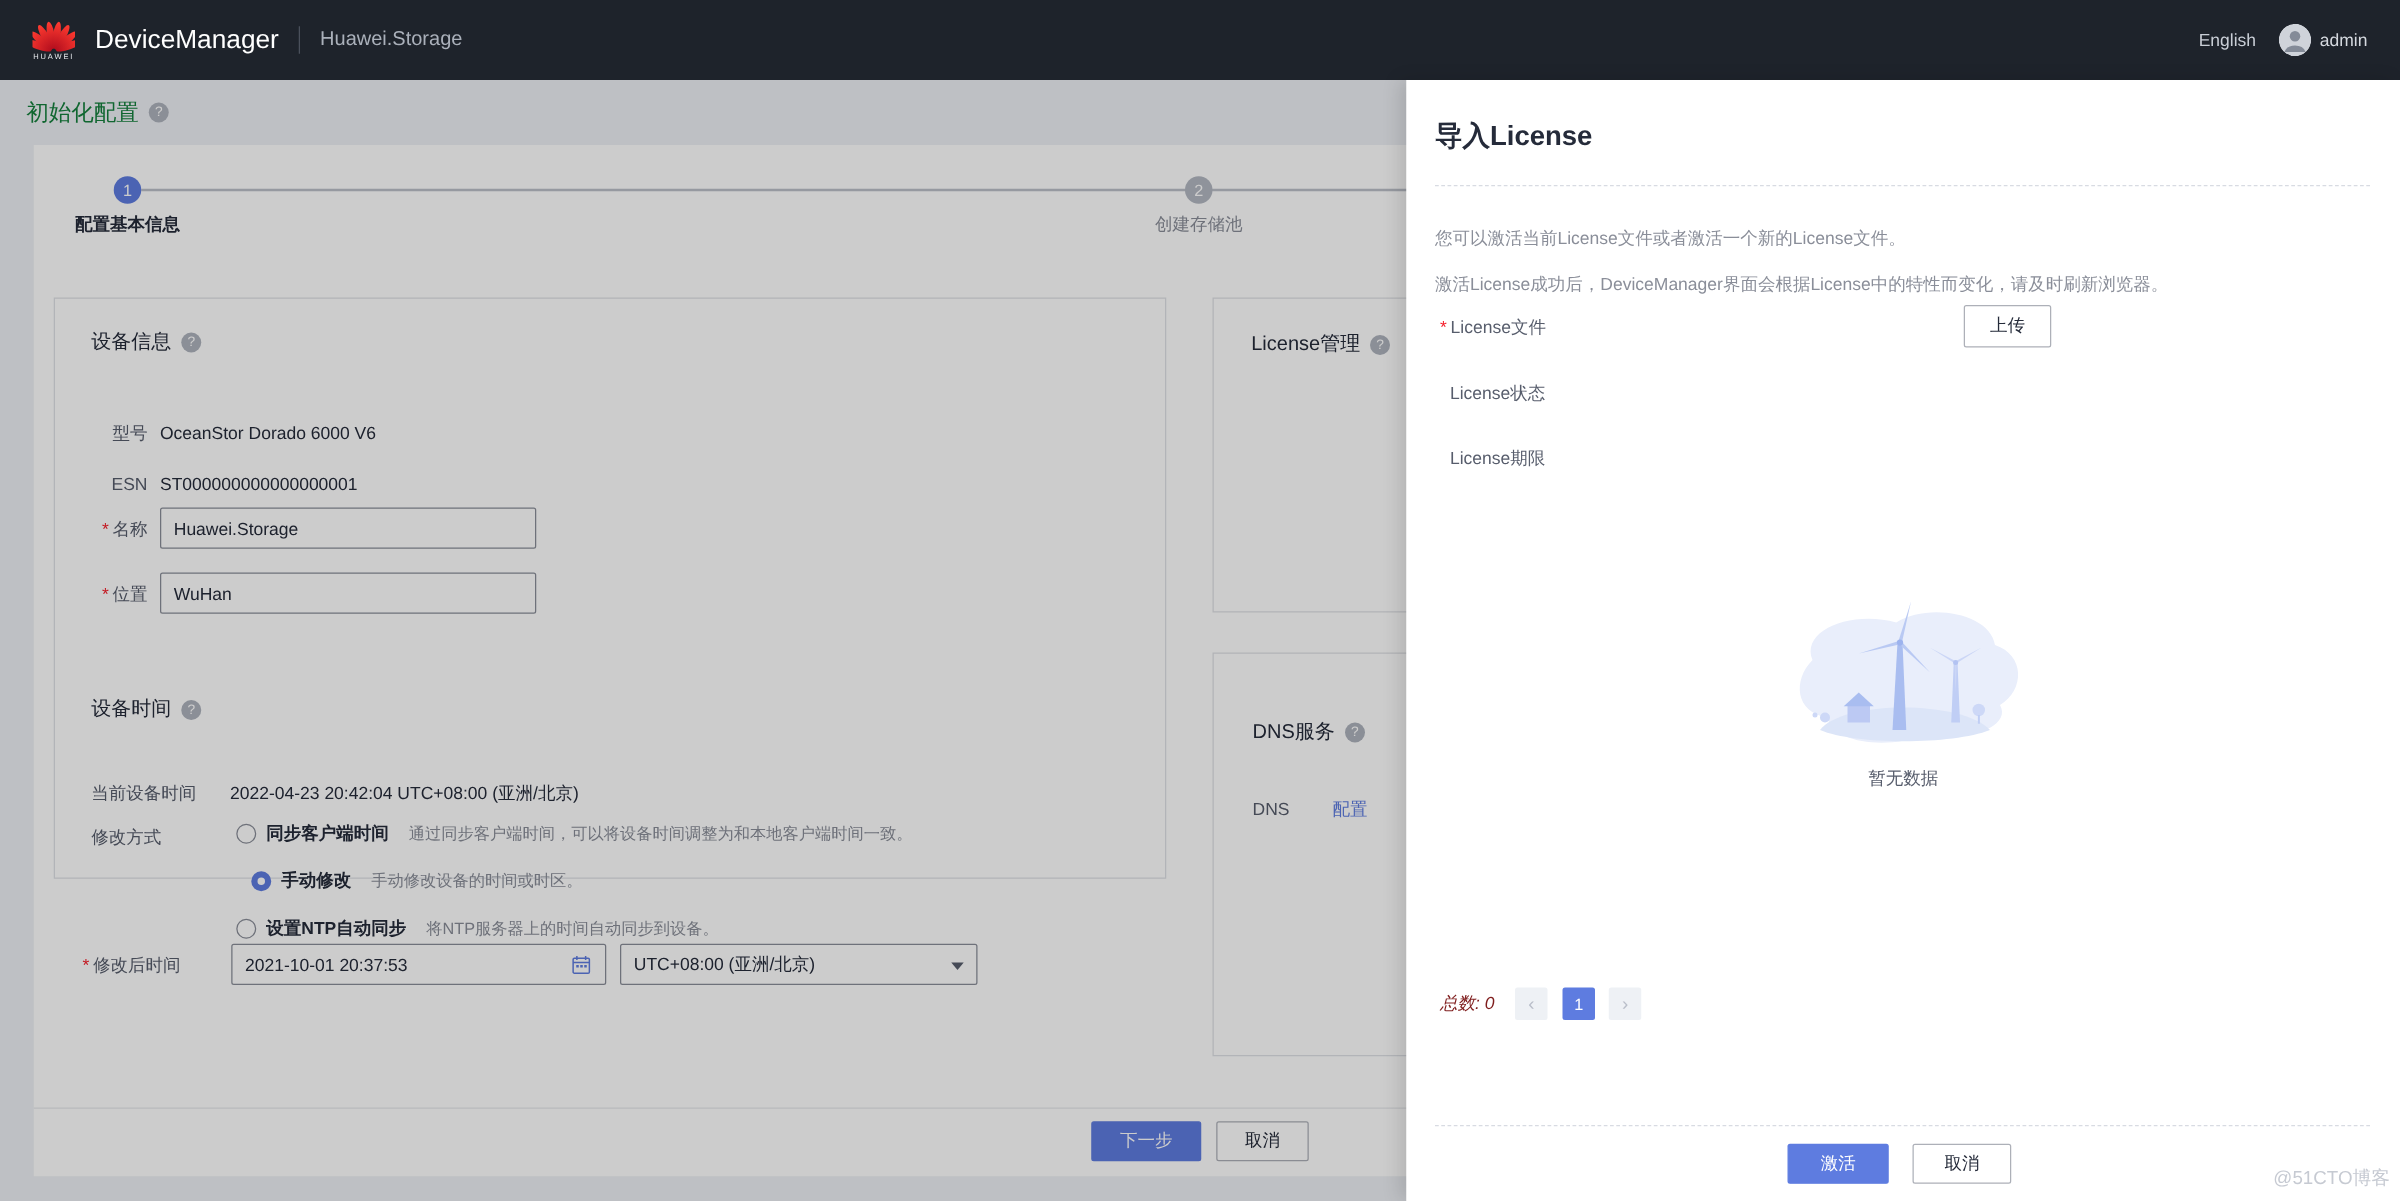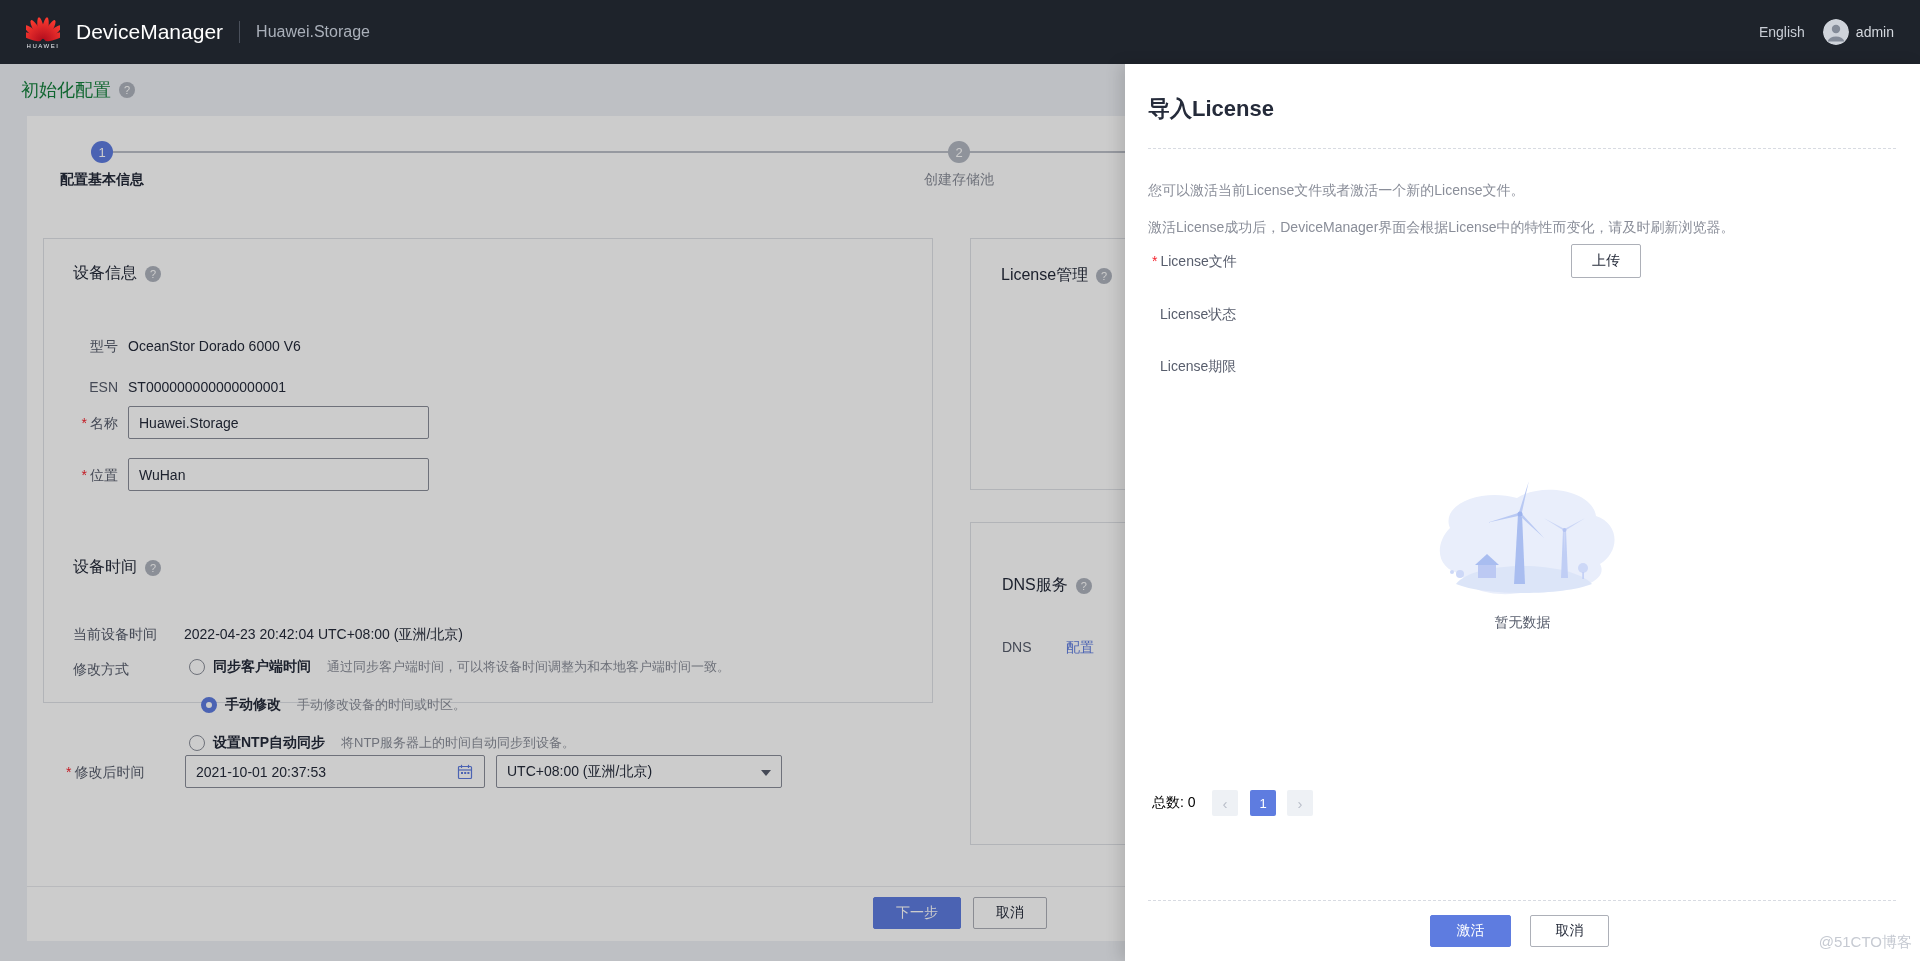--- a/index.html
+++ b/index.html
@@ -72,21 +72,21 @@
   .file-ellipsis { position:absolute; right:9px; top:9px; color:#575d6c; font-size:13px; letter-spacing:1px; cursor:pointer; }
 
   .table-header { position:absolute; left:27px; top:358px; width:744px; height:28px; background:#f4f6fa; border-top:1px solid #e7eaf0; border-bottom:1px solid #e7eaf0; }
   .th { position:absolute; top:6px; font-size:13px; color:#4a5060; white-space:nowrap; }
   .th-div { position:absolute; top:7px; width:1px; height:14px; background:#d4d8e0; }
   .col-settings { position:absolute; right:8px; top:7px; cursor:pointer; }
 
   .empty-ill { position:absolute; left:297px; top:412px; }
   .empty-text { position:absolute; left:0; top:550px; width:795px; text-align:center; color:#575d6c; }
 
-  .pg-total { position:absolute; left:27px; top:730px; color:#000000; }
+  .pg-total { position:absolute; left:27px; top:730px; color:#7f1d1d;font-style:italic; }
   .pg { position:absolute; top:726px; width:26px; height:26px; border-radius:2px; background:#eef1f5; color:#b9bec9; display:flex; align-items:center; justify-content:center; font-size:15px; cursor:pointer; }
   .pg.active { background:var(--accent,#5e7ce0); color:#fff; font-size:13px; }
 
   .watermark { position:absolute; right:8px; top:933px; z-index:80; color:#c6cad2; font-size:15px; }
 </style>
 </head>
 <body>
 
 <header class="header">
   <div class="logo">

